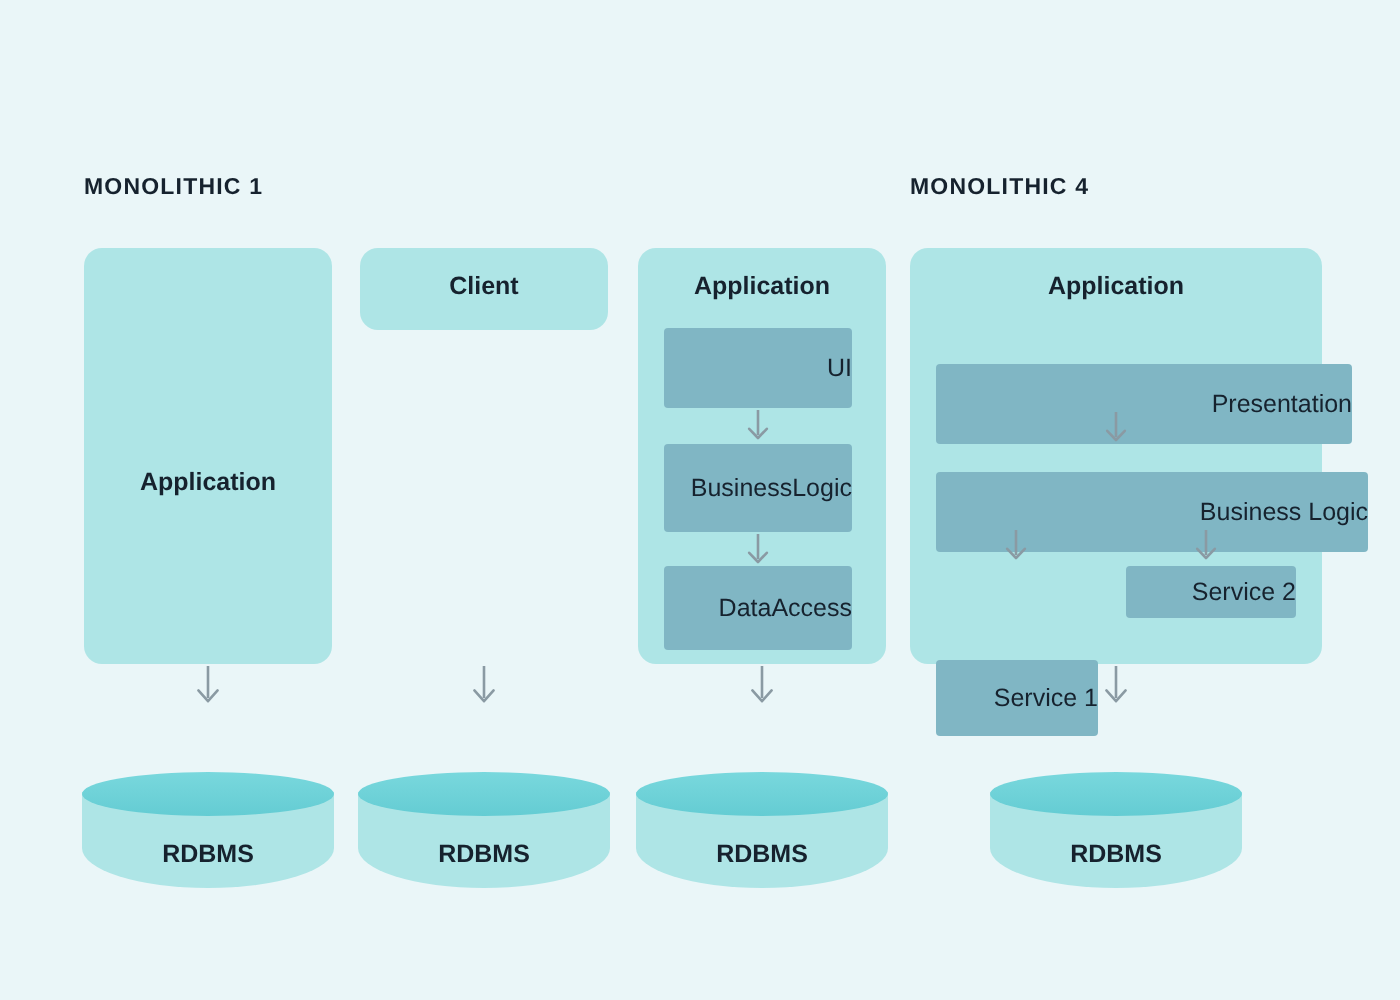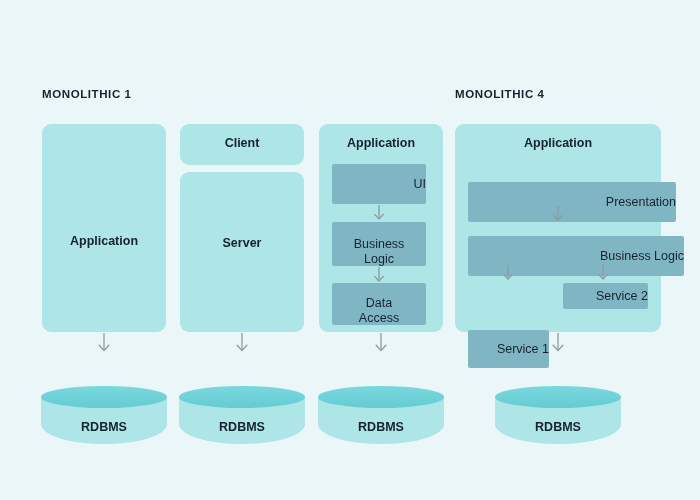--- a/index.html
+++ b/index.html
@@ -102,23 +102,20 @@
 
   <div class="cyl" style="left:41px;top:348px;width:126px;height:60px;">
     <div class="body"></div>
     <div class="top-shade"></div>
     <div class="cyl-label reg">RDBMS</div>
   </div>
 
   <div class="lightbox" style="left:180px;top:124px;width:124px;height:41px;">
     <div class="box-label bold" style="top:12px;">Client</div>
   </div>
-  <div class="lightbox" style="left:180px;top:172px;width:124px;height:160px;">
-    <div class="box-label bold" style="top:64px;">Server</div>
-  </div>
   <div class="arrow" style="left:234px;top:333px;">
     <svg width="16" height="22" viewBox="0 0 16 22">
       <path d="M8 0 L8 16" stroke="#8a9aa3" stroke-width="1.3" fill="none"></path>
       <path d="M3.2 12.2 L8 17.6 L12.8 12.2" stroke="#8a9aa3" stroke-width="1.3" fill="none" stroke-linecap="round" stroke-linejoin="round"></path>
     </svg>
   </div>
   <div class="cyl" style="left:179px;top:348px;width:126px;height:60px;">
     <div class="body"></div>
     <div class="top-shade"></div>
     <div class="cyl-label reg">RDBMS</div>
@@ -131,32 +128,32 @@
   <div class="subbox" style="left:332px;top:164px;width:94px;height:40px;">
     <span>UI</span>
   </div>
   <div class="arrow" style="left:371px;top:204px;">
     <svg width="16" height="20" viewBox="0 0 16 20">
       <path d="M8 1 L8 13.5" stroke="#8a9aa3" stroke-width="1.3" fill="none"></path>
       <path d="M3.6 10.4 L8 15 L12.4 10.4" stroke="#8a9aa3" stroke-width="1.3" fill="none" stroke-linecap="round" stroke-linejoin="round"></path>
     </svg>
   </div>
 
-  <div class="subbox" style="left:332px;top:222px;width:94px;height:44px;flex-direction:column;">
+  <div class="subbox" style="left:332px;top:222px;width:94px;height:44px;">
     <span>Business</span>
     <span>Logic</span>
   </div>
   <div class="arrow" style="left:371px;top:266px;">
     <svg width="16" height="20" viewBox="0 0 16 20">
       <path d="M8 1 L8 13.5" stroke="#8a9aa3" stroke-width="1.3" fill="none"></path>
       <path d="M3.6 10.4 L8 15 L12.4 10.4" stroke="#8a9aa3" stroke-width="1.3" fill="none" stroke-linecap="round" stroke-linejoin="round"></path>
     </svg>
   </div>
 
-  <div class="subbox" style="left:332px;top:283px;width:94px;height:42px;flex-direction:column;">
+  <div class="subbox" style="left:332px;top:283px;width:94px;height:42px;">
     <span>Data</span>
     <span>Access</span>
   </div>
   <div class="arrow" style="left:373px;top:333px;">
     <svg width="16" height="22" viewBox="0 0 16 22">
       <path d="M8 0 L8 16" stroke="#8a9aa3" stroke-width="1.3" fill="none"></path>
       <path d="M3.2 12.2 L8 17.6 L12.8 12.2" stroke="#8a9aa3" stroke-width="1.3" fill="none" stroke-linecap="round" stroke-linejoin="round"></path>
     </svg>
   </div>
   <div class="cyl" style="left:318px;top:348px;width:126px;height:60px;">

